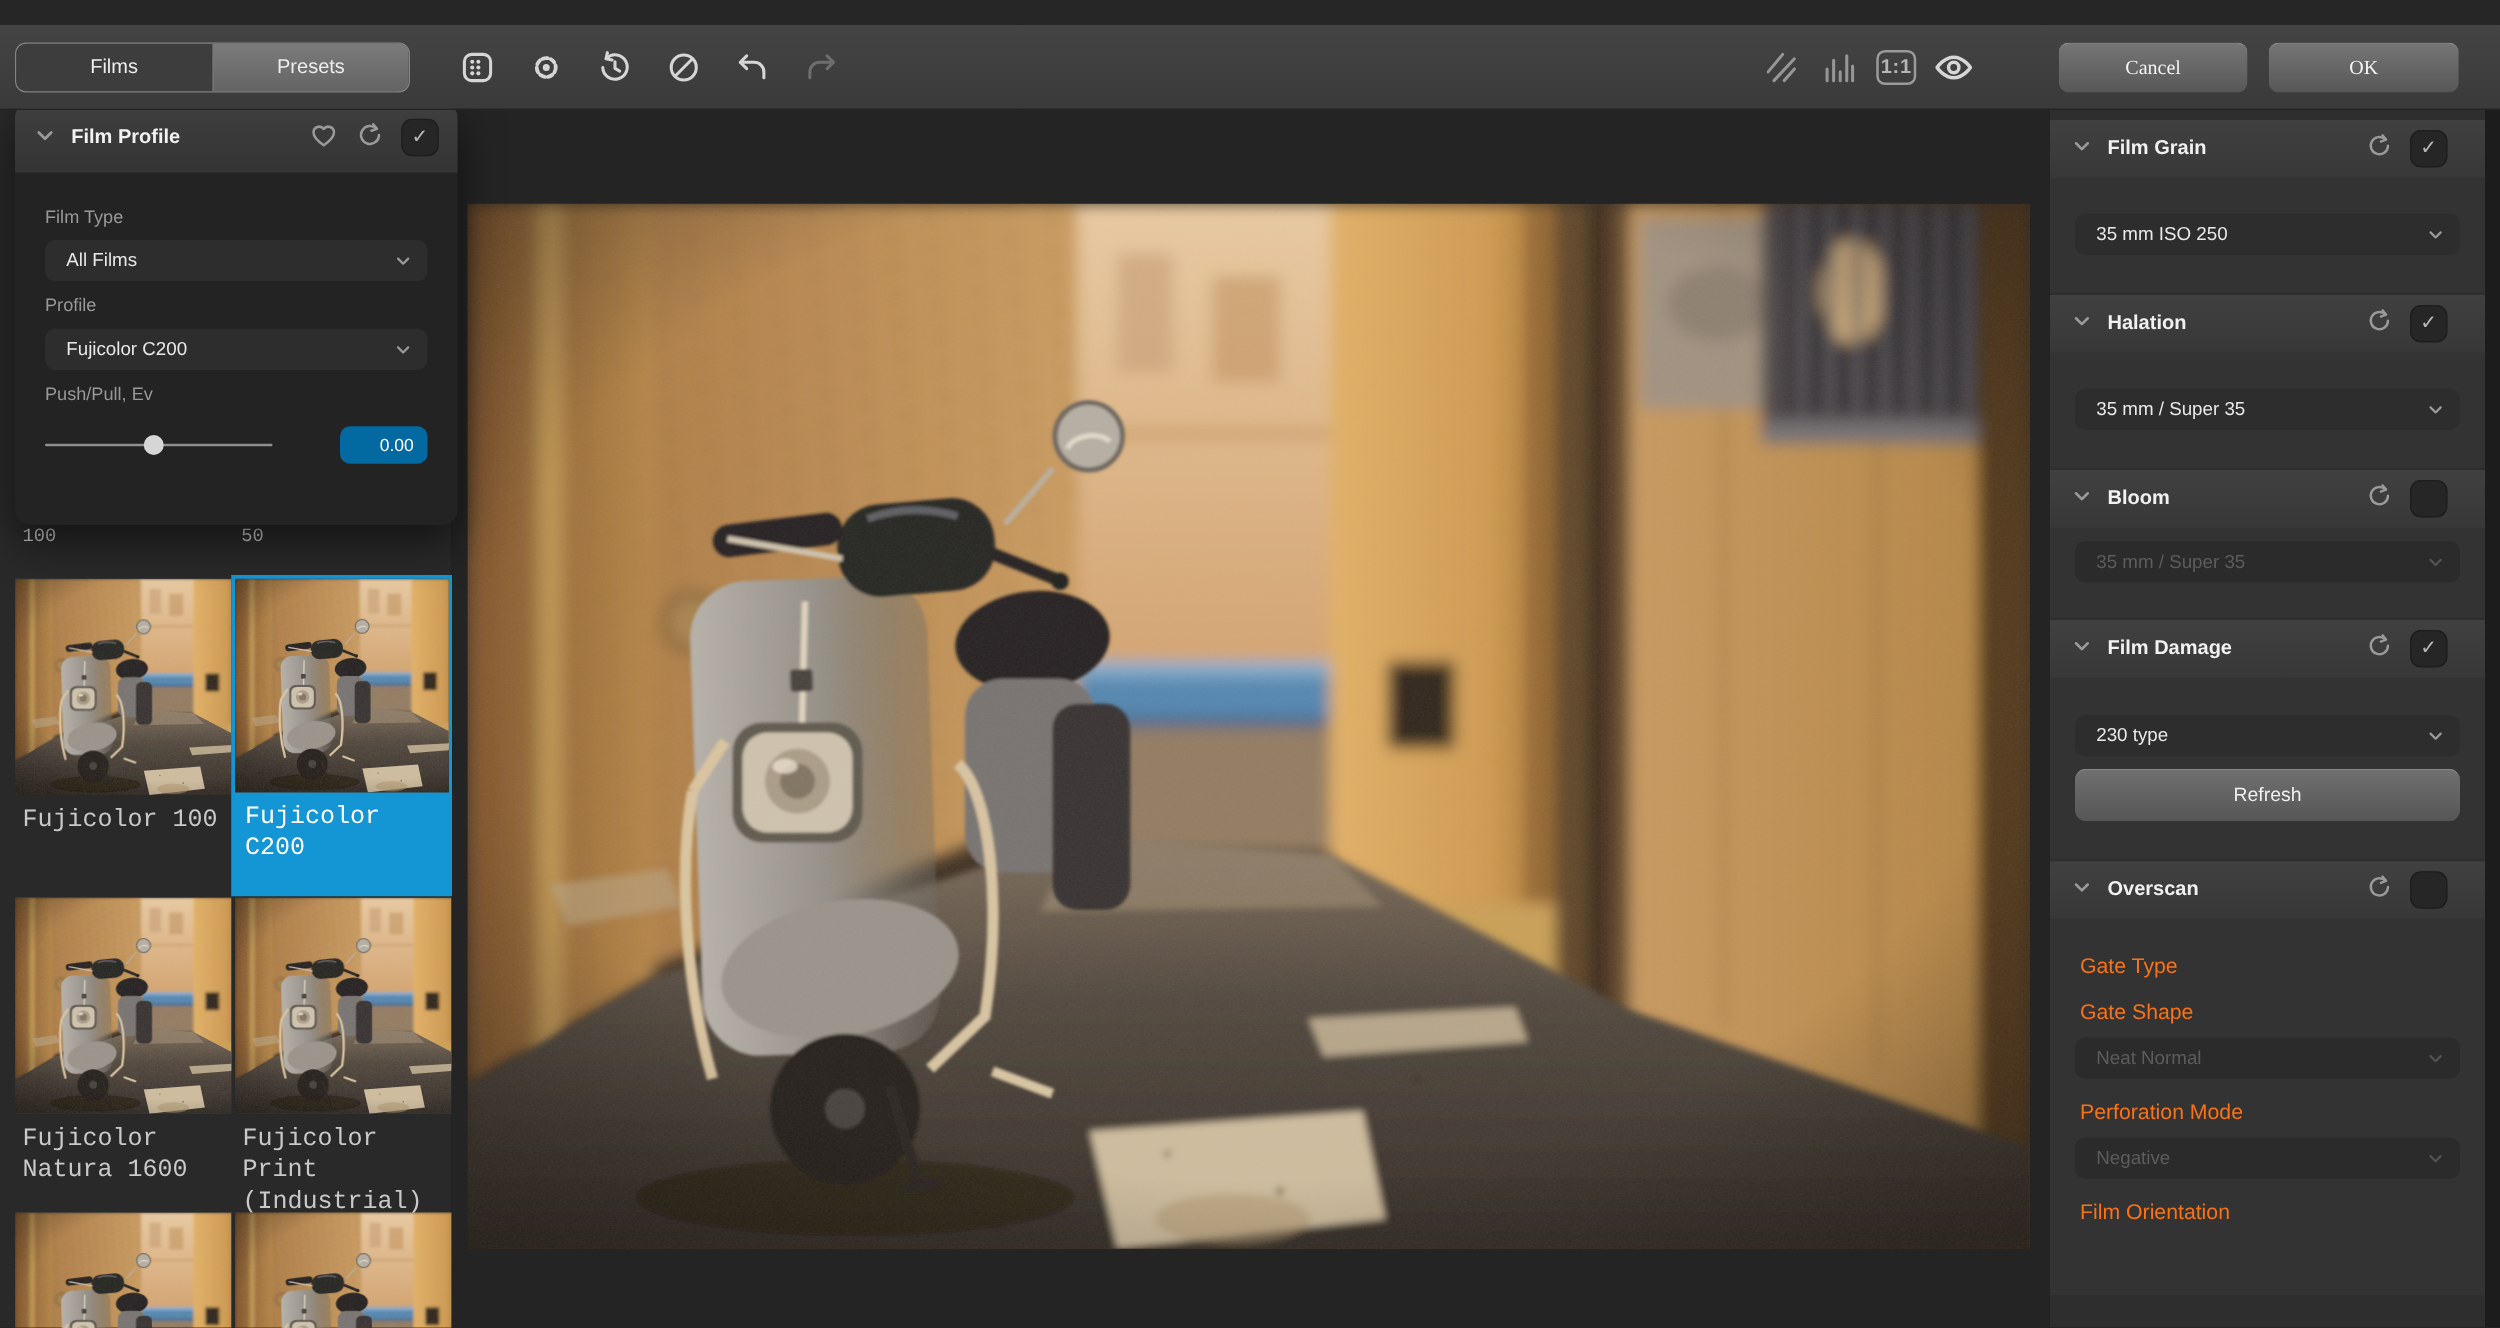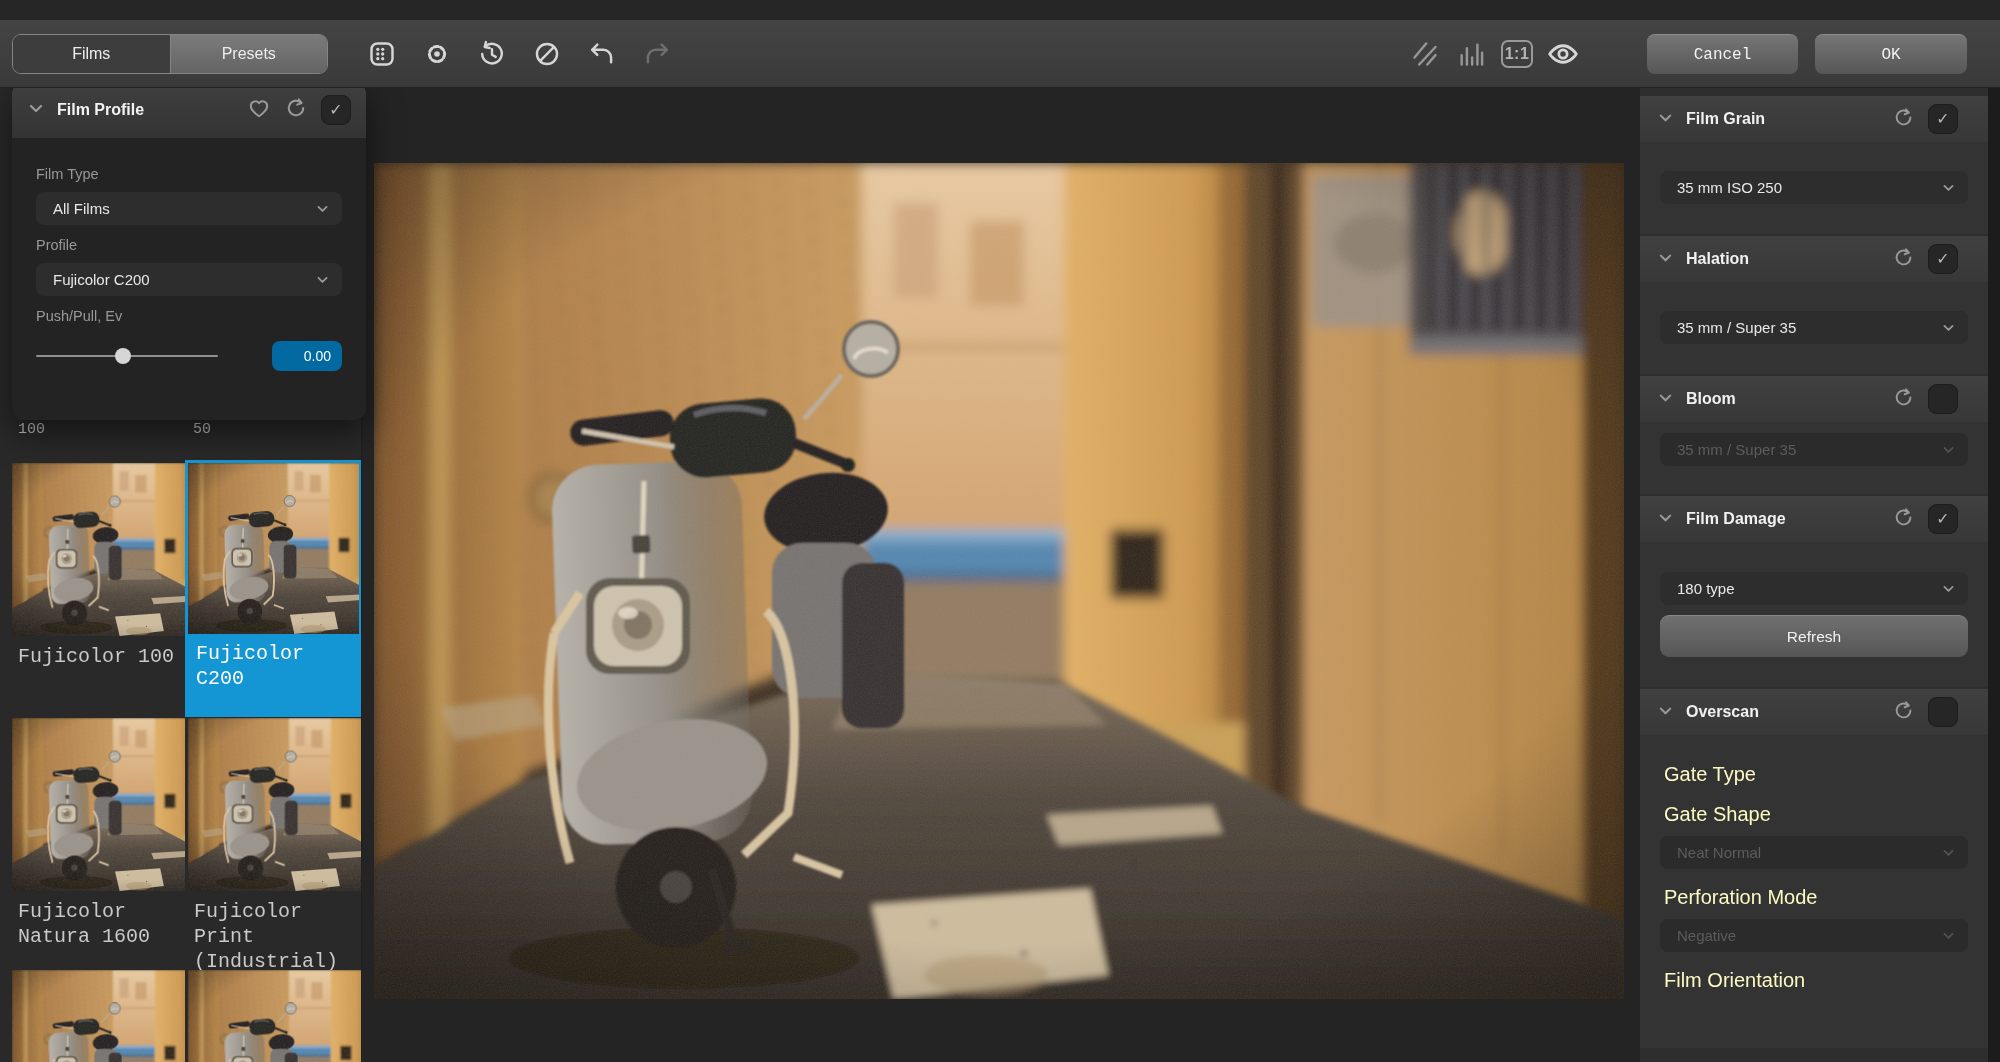--- a/index.html
+++ b/index.html
@@ -22,21 +22,21 @@
   .iconrow.right { left:1409px; gap:14px; }
   .tbicon { width:32px; height:32px; display:flex; align-items:center; justify-content:center; }
   .tbicon svg { stroke:#d6d6d6; fill:none; stroke-width:2.1; stroke-linecap:round; stroke-linejoin:round; }
   .tbicon.dim svg { stroke:#6e6e6e; }
   .tbicon.faint svg { stroke:#969696; }
   .one2one { width:34px; height:28px; border:2px solid #9a9a9a; border-radius:7px;
              color:#b5b5b5; font-size:16px; font-weight:bold; display:flex; align-items:center;
              justify-content:center; letter-spacing:.5px; }
   .pushbtn { position:absolute; top:14px; height:40px; border-radius:8px;
              background:linear-gradient(#757575,#575757); border:none; border-top:1px solid #8d8d8d;
-             color:#f3f3f3; font-size:16px; font-family:Liberation Mono, monospace; }
+             color:#f3f3f3; font-size:16px; font-family:Liberation Serif, serif; }
   .pushbtn.cancel { left:1647px; width:151px; }
   .pushbtn.ok { left:1815px; width:152px; }
 
   
   .content { position:absolute; left:0; top:68px; width:2000px; height:994px; }
 
   
   .sidebar { position:absolute; left:0; top:0; width:362px; height:994px;
              background:#292929; border-right:1px solid #1f1f1f; overflow:hidden;font-family:Liberation Mono, monospace; }
   .partial-label { position:absolute; font-size:15px; color:#bdbdbd; top:353px; }
@@ -96,21 +96,21 @@
   .sec-header { height:46px; display:flex; align-items:center; padding:0 30px 0 18px;
                 background:linear-gradient(#404040,#383838); }
   .sec-title { font-size:16px; font-weight:bold; color:#f1f1f1; margin-left:13px; }
   .sec-body { padding:29px 20px 30px 20px; }
   .section.bloom .sec-body { padding:11px 20px 28px 20px; }
   .section.damage .sec-body { padding:30px 20px 30px 20px; }
   .section.overscan .sec-body { padding:28px 20px 46px 20px; }
   .refresh { margin-top:10px; width:100%; height:42px; border-radius:9px; border:none;
              border-top:1px solid #868686; background:linear-gradient(#707070,#565656);
              color:#f0f0f0; font-size:15.5px; font-family:inherit; }
-  .oslabel { font-size:20px; color:#fef9c3; margin:17px 4px 10px 4px; }
+  .oslabel { font-size:17px; color:#f97316; margin:17px 4px 10px 4px; }
   .oslabel.first { margin-top:0; }
 </style>
 </head>
 <body>
 
 <svg width="0" height="0" style="position:absolute" aria-hidden="true">
   <defs>
     <linearGradient id="gWallL" x1="0" y1="0" x2="1" y2="0">
       <stop offset="0" stop-color="#7c5128"></stop>
         <stop offset="1" stop-color="#b98a49"></stop>
@@ -541,21 +541,21 @@
             <span class="ghost-ic"><svg width="23" height="23" viewBox="0 0 24 24">
                   <use href="#ic-reset"></use>
                 </svg></span>
             <span class="checkbox">
                 <span class="tick">✓</span>
               </span>
           </span>
         </div>
         <div class="sec-body">
           <div class="dropdown">
-            <span class="dd-text">180 type</span>
+            <span class="dd-text">230 type</span>
             <span class="dd-chev">
                 <svg width="13" height="13" viewBox="0 0 16 16">
                   <use href="#ic-chev"></use>
                 </svg>
               </span>
           </div>
           <button class="refresh">Refresh</button>
         </div>
       </div>
 

